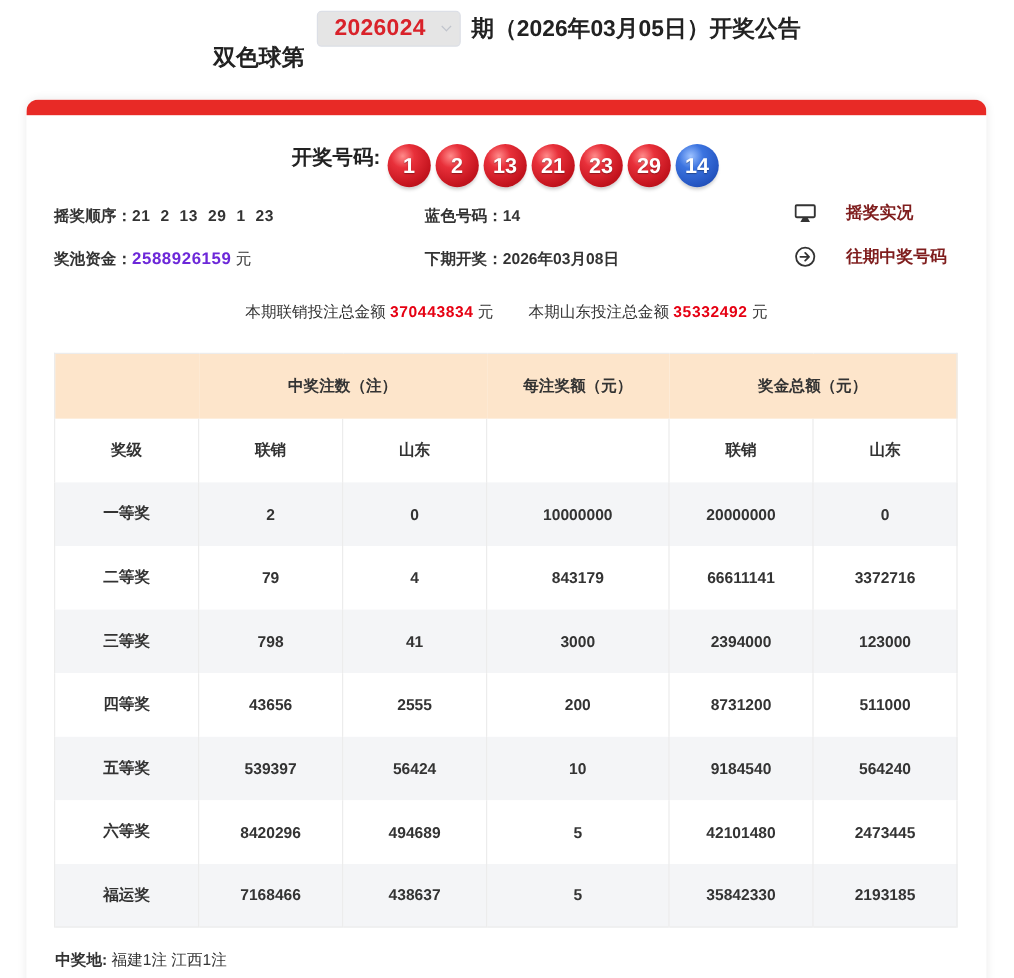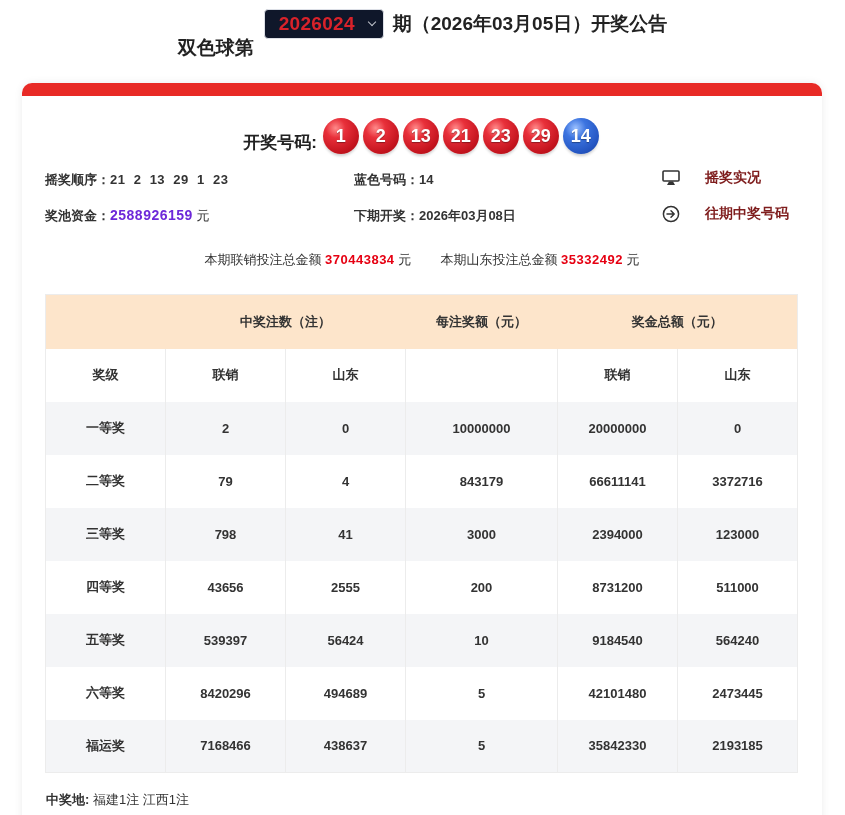--- a/index.html
+++ b/index.html
@@ -8,41 +8,41 @@
 
     .title-row {
       position: absolute; left: 0; top: 6px; width: 845px; height: 36px;
       display: flex; justify-content: center; align-items: center;
       font-size: 19px; font-weight: bold; color: #222;
     }
     .title-row .t-left { margin-right: 10px; margin-top: 48px; }
     .issue-select {
       display: inline-flex; align-items: center; justify-content: space-between;
       width: 120px; height: 30px; border: 1px solid #dcdfe6; border-radius: 4px;
-      padding: 0 8px 0 14px; background: #0f172a; margin-right: 9px; cursor: pointer;
+      padding: 0 8px 0 14px; background: #e5e5e5; margin-right: 9px; cursor: pointer;
     }
     .issue-select .val { color: #d9222a; font-size: 19px; font-weight: bold; letter-spacing: 0.3px; }
     .issue-select .chev { width: 6px; height: 6px; border-right: 1px solid #c0c4cc; border-bottom: 1px solid #c0c4cc; transform: rotate(45deg); margin-top: -4px; }
 
     .subtitle {
       position: absolute; left: 0; top: 47px; width: 845px; text-align: center;
       font-size: 13px; color: #333; margin-top: 47px;
     }
 
     .card {
       position: absolute; left: 22px; top: 83px; width: 800px; height: 760px;
       background: #fff; border-radius: 10px;
       box-shadow: 0 0 8px rgba(0,0,0,0.08);
       overflow: hidden;
     }
     .card .topbar { height: 13px; background: #e82a26; }
 
     .numbers-row {
       position: absolute; left: 0; top: 37px; width: 800px; height: 34px;
-      display: flex; justify-content: center; align-items: flex-end;
+      display: flex; justify-content: center; align-items: flex-start;
     }
     .numbers-row .lbl { font-size: 17px; font-weight: bold; color: #222; margin-right: 4px; }
     .ball {
       width: 36px; height: 36px; border-radius: 50%;
       display: flex; align-items: center; justify-content: center;
       color: #fff; font-weight: bold; font-size: 18px; margin: 0 2px;
       text-shadow: 0 1px 1px rgba(0,0,0,0.35);
       position: relative;
       box-shadow: 0 3px 3px -1px rgba(0,0,0,0.2);
     }

